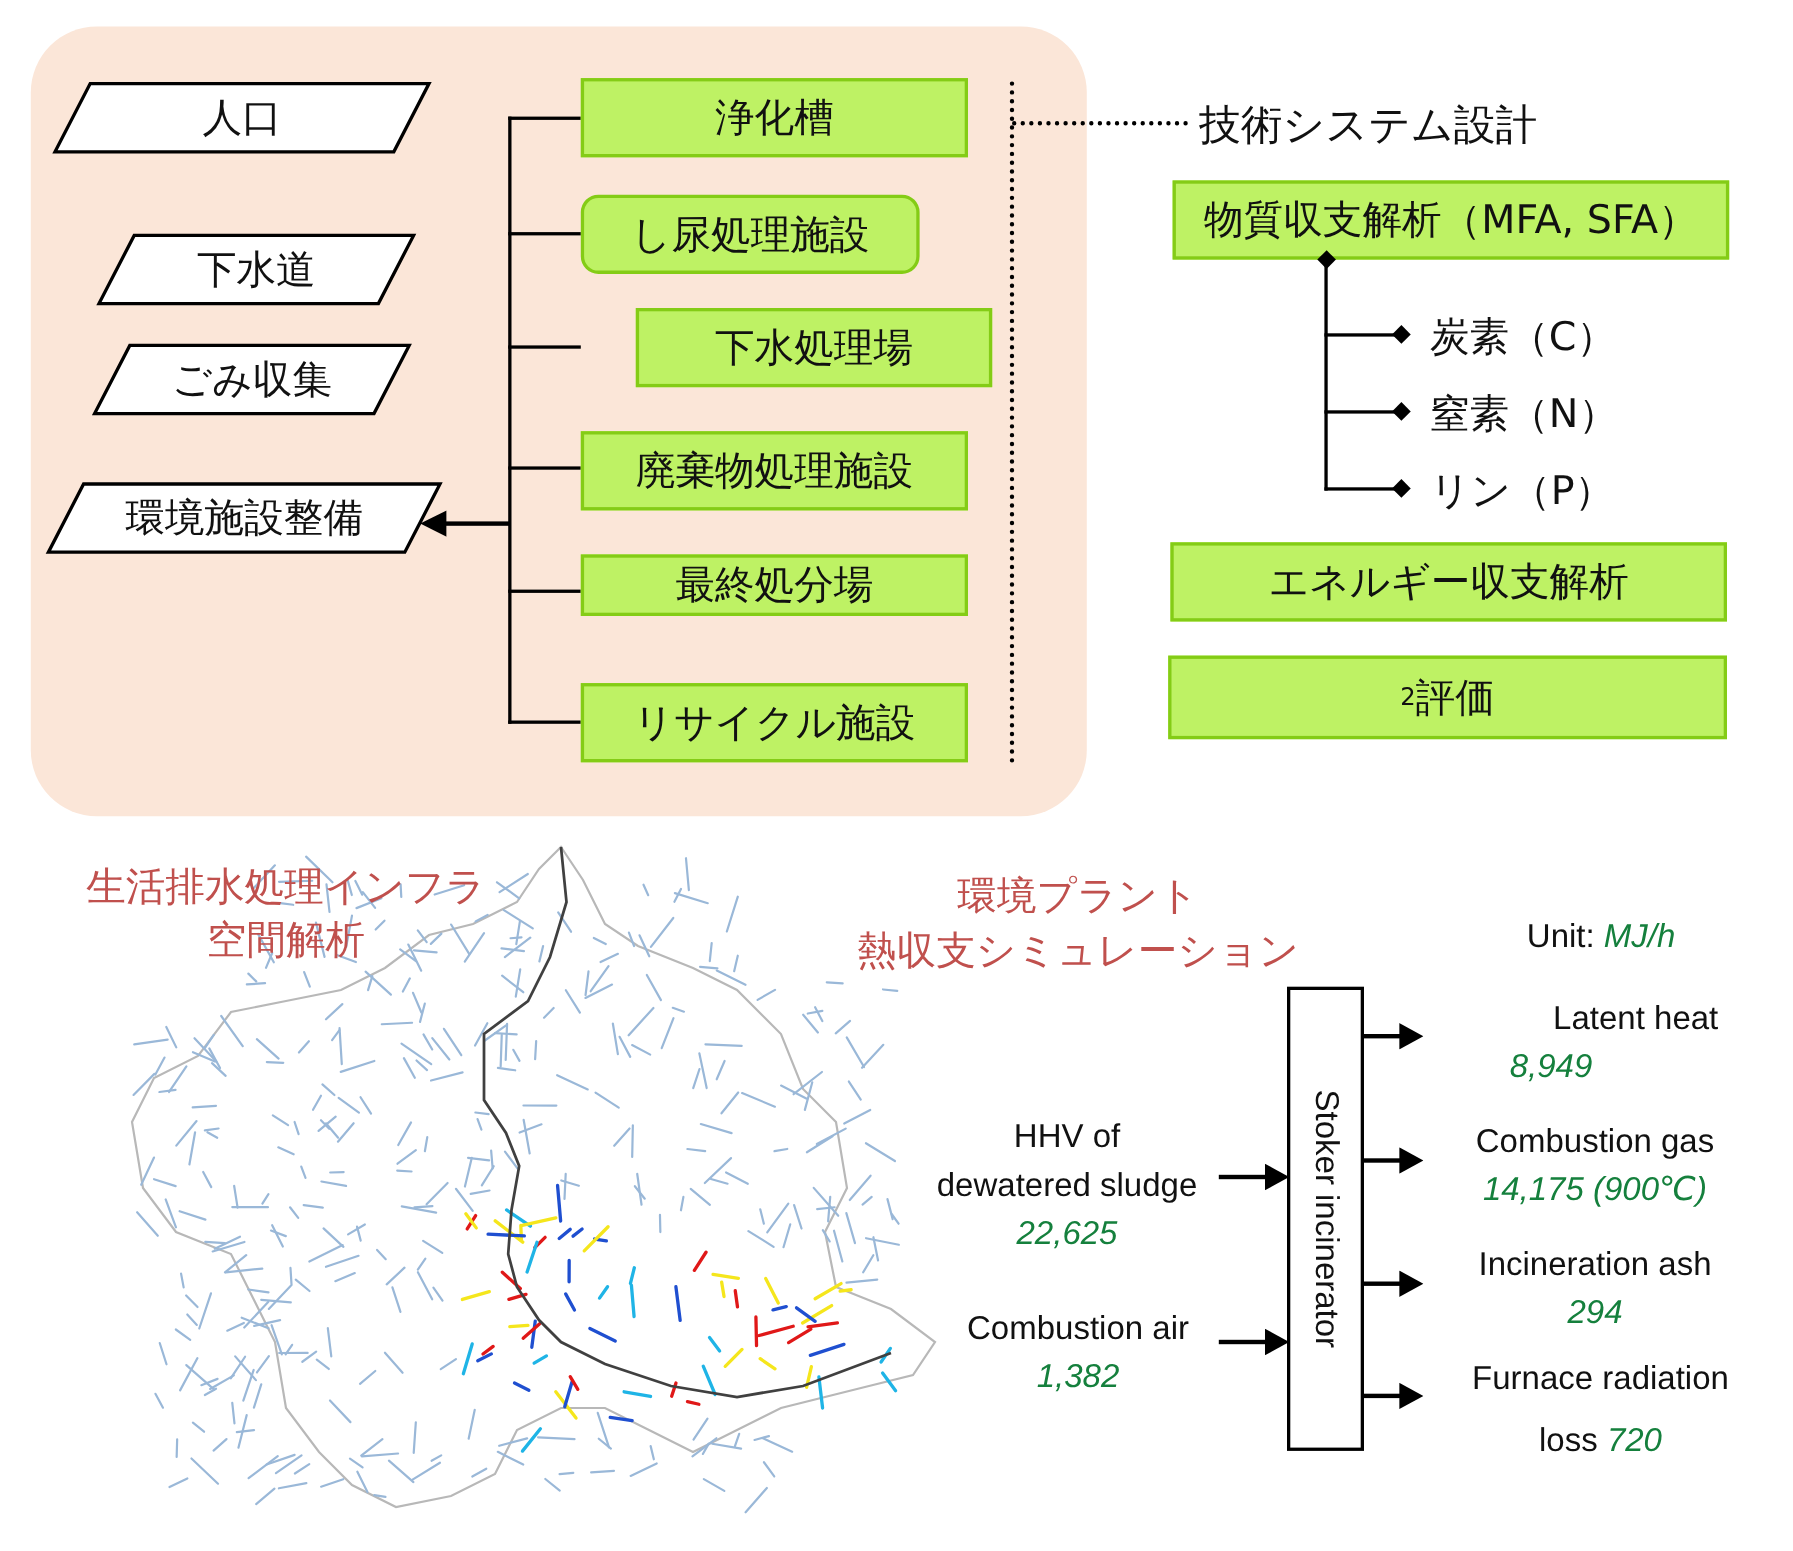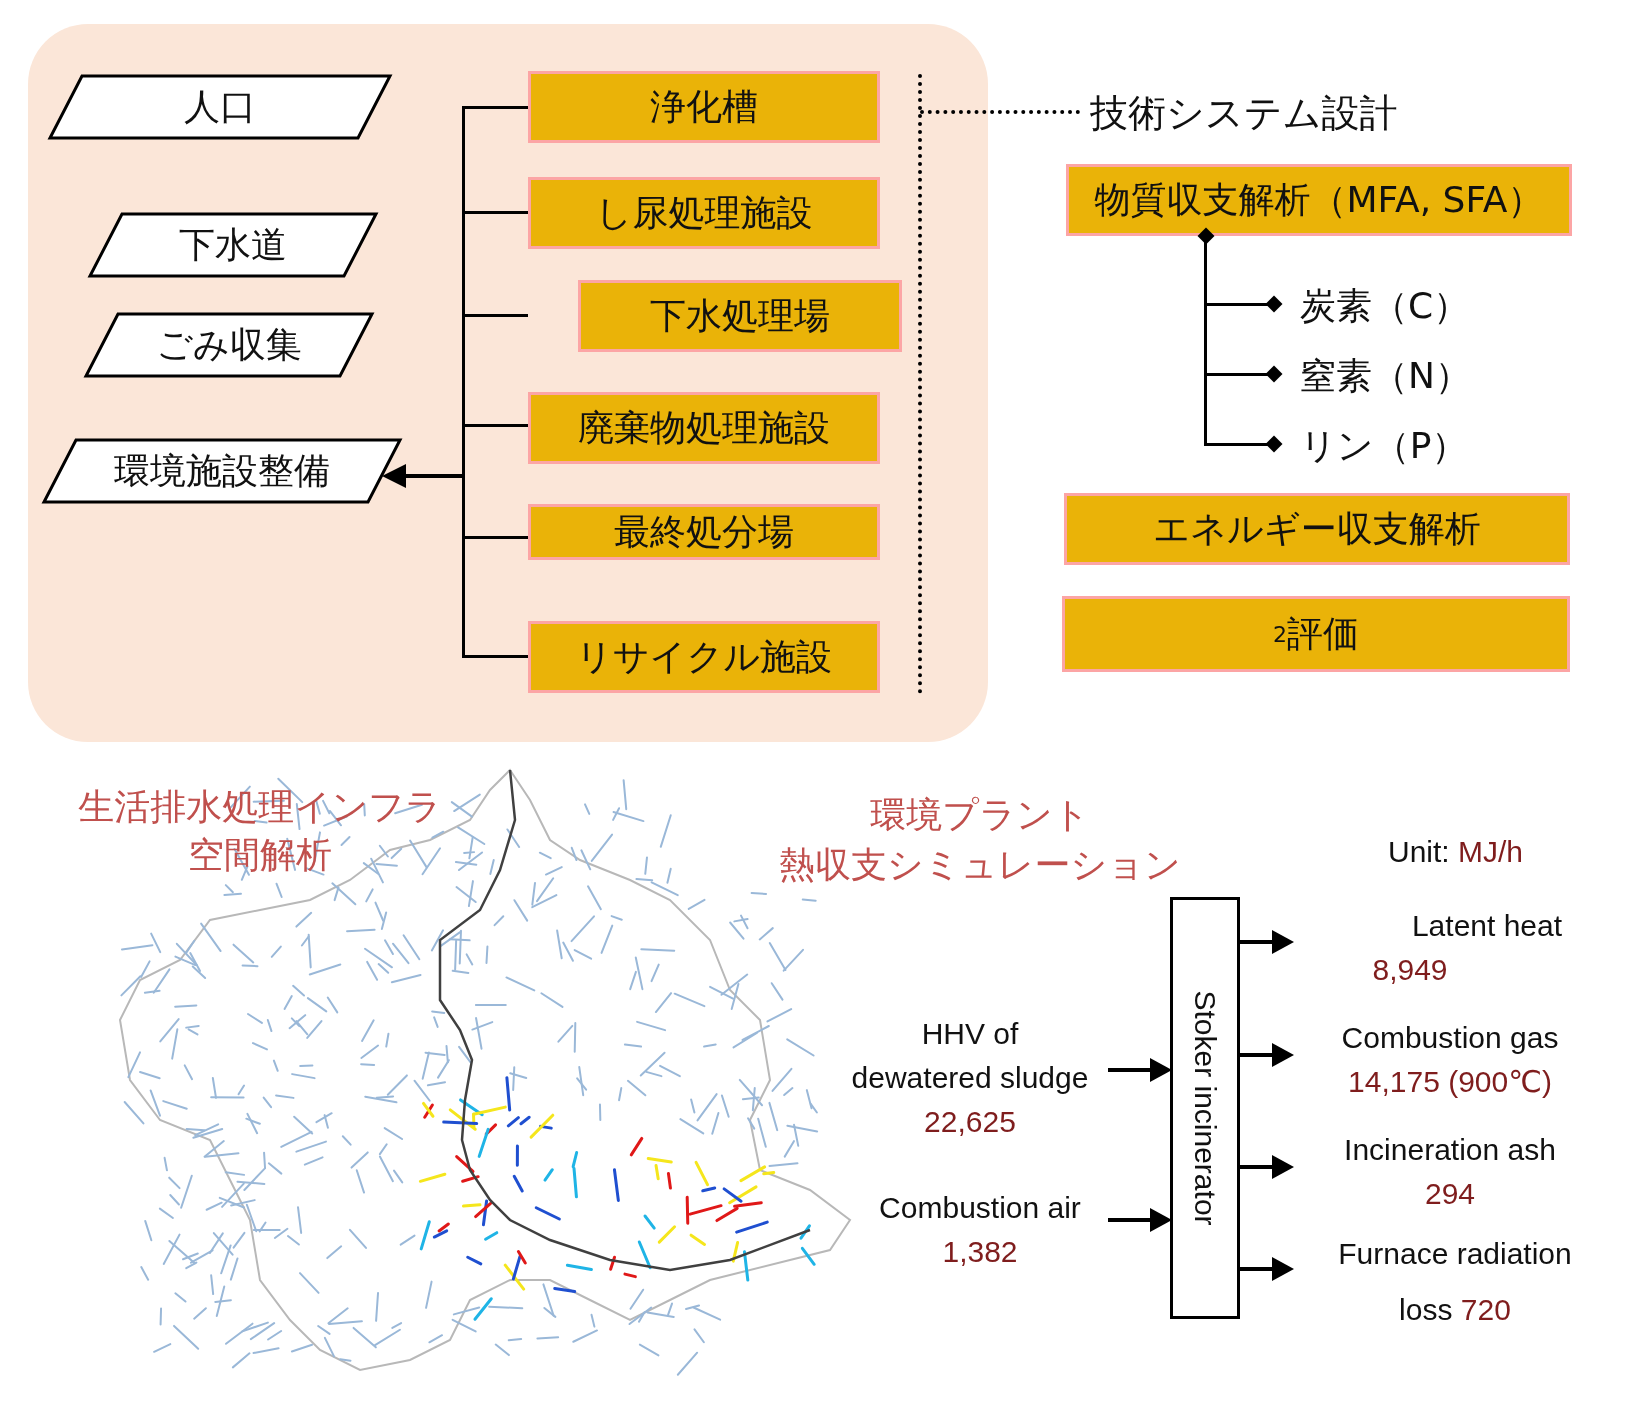--- a/index.html
+++ b/index.html
@@ -5,29 +5,29 @@
   html, body { margin: 0; padding: 0; background: #ffffff; }
   body { width: 1630px; height: 1410px; position: relative; overflow: hidden;
          font-family: "DejaVu Sans", "Liberation Sans", sans-serif; color: #111; }
   .abs { position: absolute; }
   .panel { left: 28px; top: 24px; width: 960px; height: 718px; background: #fbe6d8;
            border-radius: 60px; }
   .para { position: absolute; height: 66px; text-align: right; }
   .para svg { position: absolute; left: 0; top: 0; width: 100%; height: 100%; overflow: visible; }
   .para .lbl { position: absolute; left: 0; right: 0; top: 0; bottom: 0; display: flex;
                align-items: center; justify-content: center; font-size: 36px; }
-  .box { position: absolute; border: 3px solid #fca5a5; background: #eab308; box-sizing: border-box;
+  .box { position: absolute; border: 3px solid #84cc16; background: #bef264; box-sizing: border-box;
          display: flex; align-items: center; justify-content: center; font-size: 36px; }
   .line { position: absolute; background: #000; }
   .dotv { position: absolute; width: 0; border-left: 4px dotted #000; }
   .doth { position: absolute; height: 0; border-top: 4px dotted #000; }
   .txt { position: absolute; white-space: nowrap; }
   .red-title { color: #c0504d; font-size: 36px; text-align: center; line-height: 46px; }
   .en { font-family: "Liberation Sans", "DejaVu Sans", sans-serif; font-size: 30px; text-align: center; line-height: 44px; }
-  .val { color: #7f1d1d; }
+  .val { color: #15803d; font-style: italic; }
   .diamond { position: absolute; width: 12px; height: 12px; background: #000; transform: rotate(45deg); }
   svg.map { position: absolute; left: 110px; top: 760px; }
 </style>
 </head>
 <body>
 
 <div class="abs panel"></div>
 
 <div class="para" style="left:48px; top:74px; width:344px;">
   <svg viewBox="0 0 344 66" preserveAspectRatio="none">
@@ -61,21 +61,21 @@
 <div class="line" style="left:462px; top:424px; width:66px; height:3px;"></div>
 <div class="line" style="left:462px; top:536px; width:66px; height:3px;"></div>
 <div class="line" style="left:462px; top:655px; width:66px; height:3px;"></div>
 
 <div class="line" style="left:400px; top:474px; width:64px; height:4px;"></div>
 <svg class="abs" style="left:382px; top:462px;" width="24" height="28">
     <polygon points="0,14 24,2 24,26" fill="#000"></polygon>
   </svg>
 
 <div class="box" style="left:528px; top:71px; width:352px; height:72px;">浄化槽</div>
-<div class="box" style="left:528px; top:177px; width:352px; height:72px;">し尿処理施設</div>
+<div class="box" style="left:528px; top:177px; width:308px; height:72px;border-radius:16px;">し尿処理施設</div>
 <div class="box" style="left:530px; top:280px; width:324px; height:72px;margin-left:48px;">下水処理場</div>
 <div class="box" style="left:528px; top:392px; width:352px; height:72px;">廃棄物処理施設</div>
 <div class="box" style="left:528px; top:504px; width:352px; height:56px;">最終処分場</div>
 <div class="box" style="left:528px; top:621px; width:352px; height:72px;">リサイクル施設</div>
 
 <div class="dotv" style="left:918px; top:74px; height:620px;"></div>
 <div class="doth" style="left:920px; top:110px; width:160px;"></div>
 
 <div class="txt" style="left:1090px; top:88px; font-size:38px;">技術システム設計</div>
 

